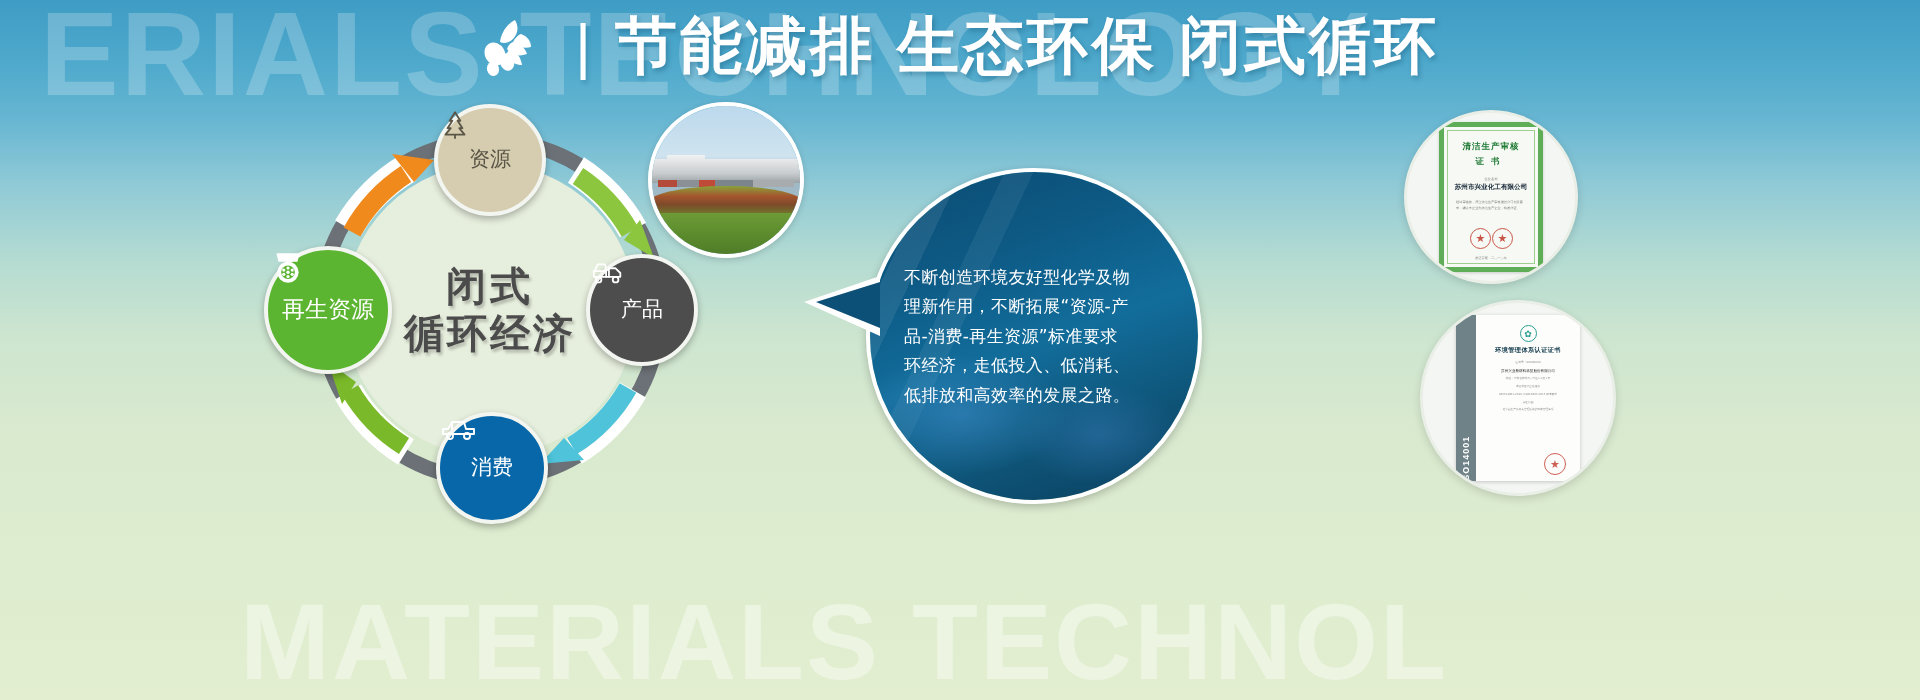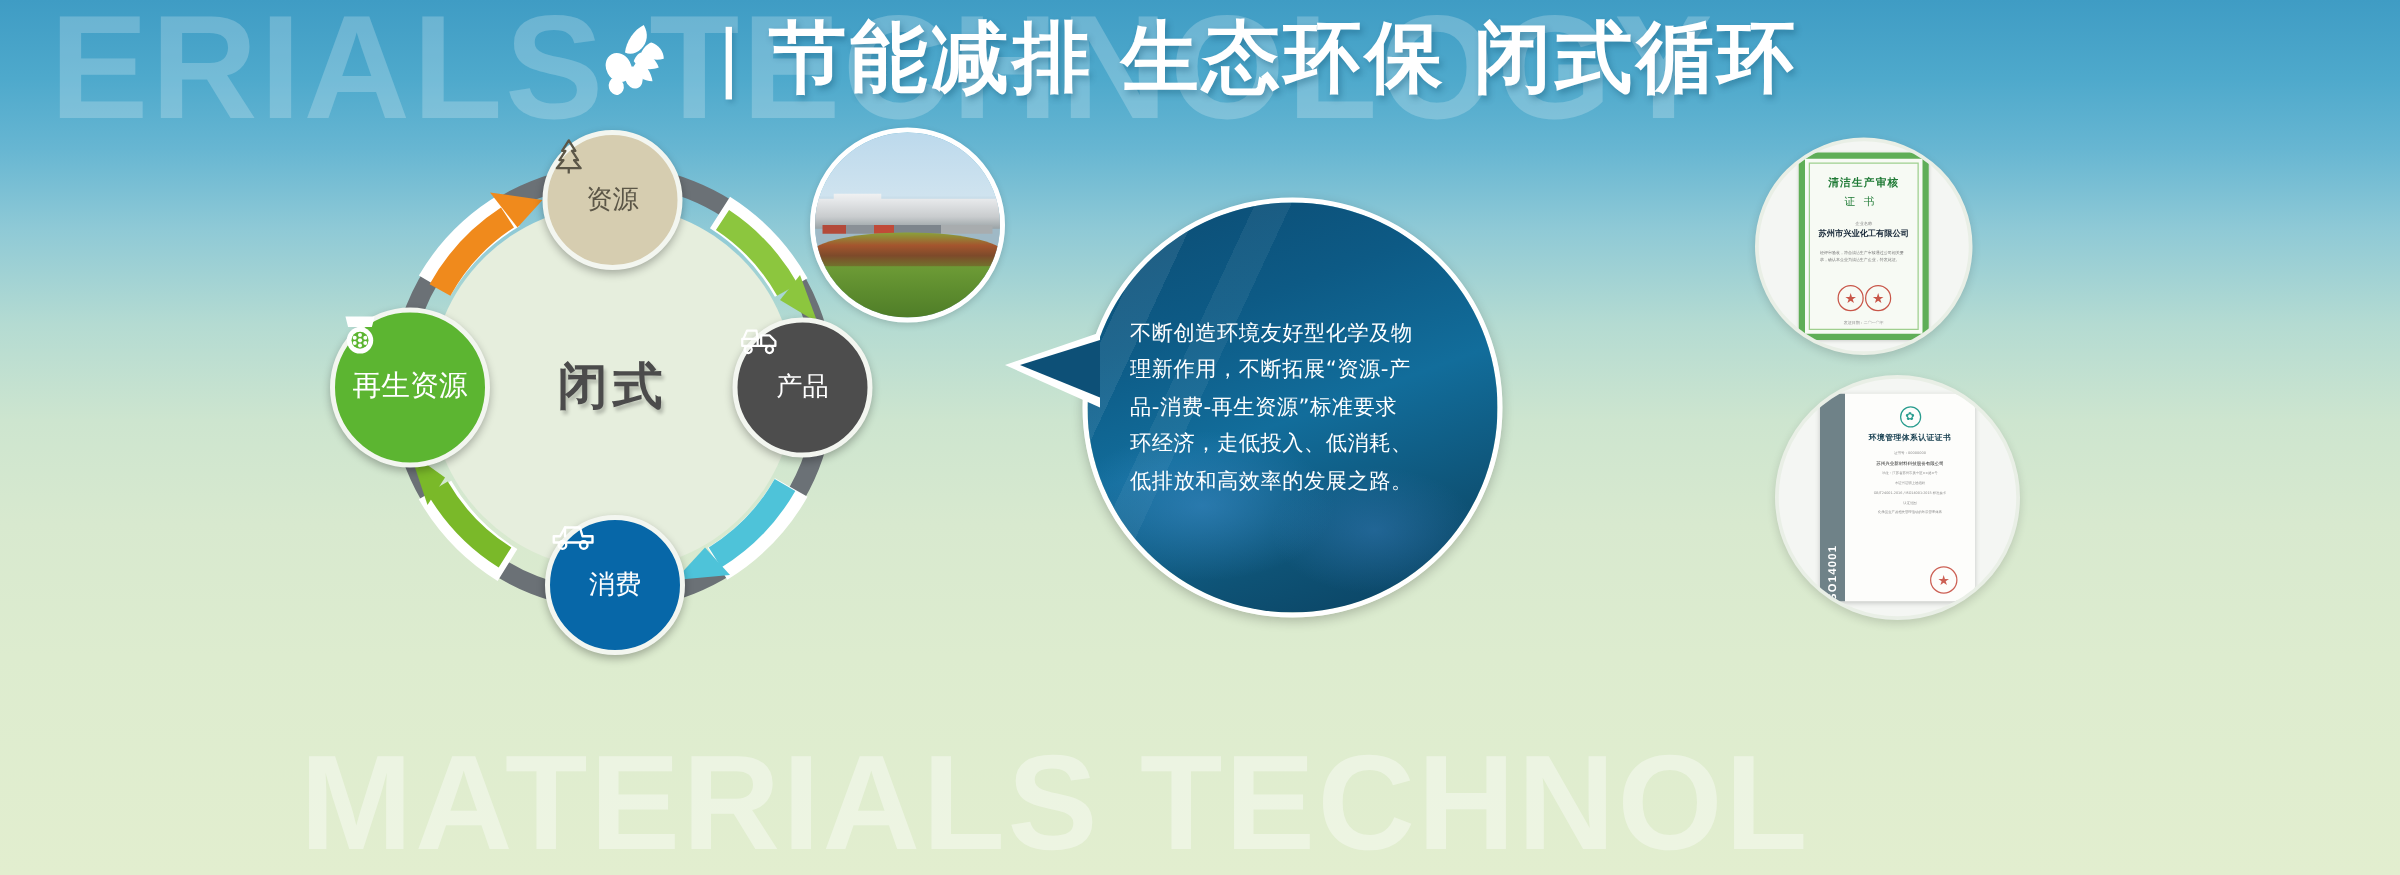--- a/index.html
+++ b/index.html
@@ -126,21 +126,21 @@
     background:linear-gradient(180deg,#f0f1f2,#b9bec0); }
   .photo-cars { position:absolute; left:4%; right:4%; top:50%; height:5%;
     background:linear-gradient(90deg,#b34a3a 0 14%,#8a9096 14% 30%,#c04a38 30% 42%,#7d858c 42% 70%,#a8acae 70% 100%); }
   .photo-shrub { position:absolute; left:-4%; right:-4%; top:54%; height:22%;
     background:linear-gradient(180deg,#8aa23a 0%,#a4552e 32%,#7d4a2a 58%,#6b8a2e 100%);
     border-radius:50% 50% 40% 40%/60% 60% 40% 40%; }
   .photo-grass { position:absolute; left:0; right:0; bottom:0; height:28%;
     background:linear-gradient(180deg,#6d9b36 0%,#5d8c2e 50%,#4f7d28 100%); }
 
   
-  .bubble-wrap { position:absolute; left:866px; top:158px; z-index:24; }
+  .bubble-wrap { position:absolute; left:866px; top:168px; z-index:24; }
   .bubble {
     position:relative; width:336px; height:336px; border-radius:50%;
     overflow:hidden; border:4px solid #ffffff;
     box-shadow:0 3px 9px rgba(0,0,0,0.22);
   }
   .bubble-bg { position:absolute; inset:0;
     background:linear-gradient(160deg,#0c4c73 0%,#0d5a85 28%,#126d9b 52%,#0e5275 78%,#0a3f5e 100%); }
   .bubble-bg:after {
     content:""; position:absolute; inset:0;
     background:
@@ -192,21 +192,21 @@
     border:5px solid #5fae57; position:relative;
     box-shadow:0 1px 3px rgba(0,0,0,0.18);
     padding:14px 9px 0; text-align:center;
   }
   .cert1-paper:before {
     content:""; position:absolute; inset:3px;
     border:1px solid #9fcf8e; pointer-events:none;
   }
   .c1-title { font-size:8.5px; color:#1f7a35; font-weight:bold;
     letter-spacing:1px; font-family:Liberation Mono, monospace; }
-  .c1-title2 { font-size:8.5px; color:#1f7a35; font-weight:normal;
+  .c1-title2 { font-size:8.5px; color:#1f7a35; font-weight:bold;
     letter-spacing:7px; margin-top:3px; font-family:"DejaVu Sans",sans-serif; }
   .c1-sub { font-size:3.4px; color:#888; margin-top:9px;
     font-family:"DejaVu Sans",sans-serif; }
   .c1-company { font-size:6.6px; color:#123; font-weight:bold;
     margin-top:2px; font-family:"DejaVu Sans",sans-serif; }
   .c1-body { font-size:3.2px; color:#777; line-height:1.9;
     text-align:left; margin-top:7px; padding:0 3px;
     font-family:"DejaVu Sans",sans-serif; }
   .c1-seals { position:absolute; left:26px; bottom:18px;
     display:flex; gap:1px; }
@@ -304,20 +304,21 @@
 
       <g>
         <path d="M 118 344 A 170 170 0 0 1 60 284" fill="none" stroke="#ffffff" stroke-width="30"></path>
         <path d="M 116 338 A 163 163 0 0 1 62 282" fill="none" stroke="#7ab929" stroke-width="19"></path>
         <polygon points="68,274 40,254 54,296" fill="#7ab929"></polygon>
       </g>
     </svg>
 
     <div class="center-text">
       <div class="l1">闭式</div>
+      <div class="l2">循环经济</div>
     </div>
 
     <div class="node node-product">
       <svg class="nicon" width="36" height="30" viewBox="0 0 38 28">
         <g fill="none" stroke="#ffffff" stroke-width="1.9" stroke-linejoin="round" stroke-linecap="round">
           <path d="M4 18 L4 12 L17 12 L17 18 Z"></path>
           <path d="M5 12 L8 5 L16 5 L17 12"></path>
           <path d="M20 18 L20 9 L27 9 L32 14 L32 18 Z"></path>
           <path d="M17 18 L20 18"></path>
           <circle cx="9" cy="21" r="3"></circle>

